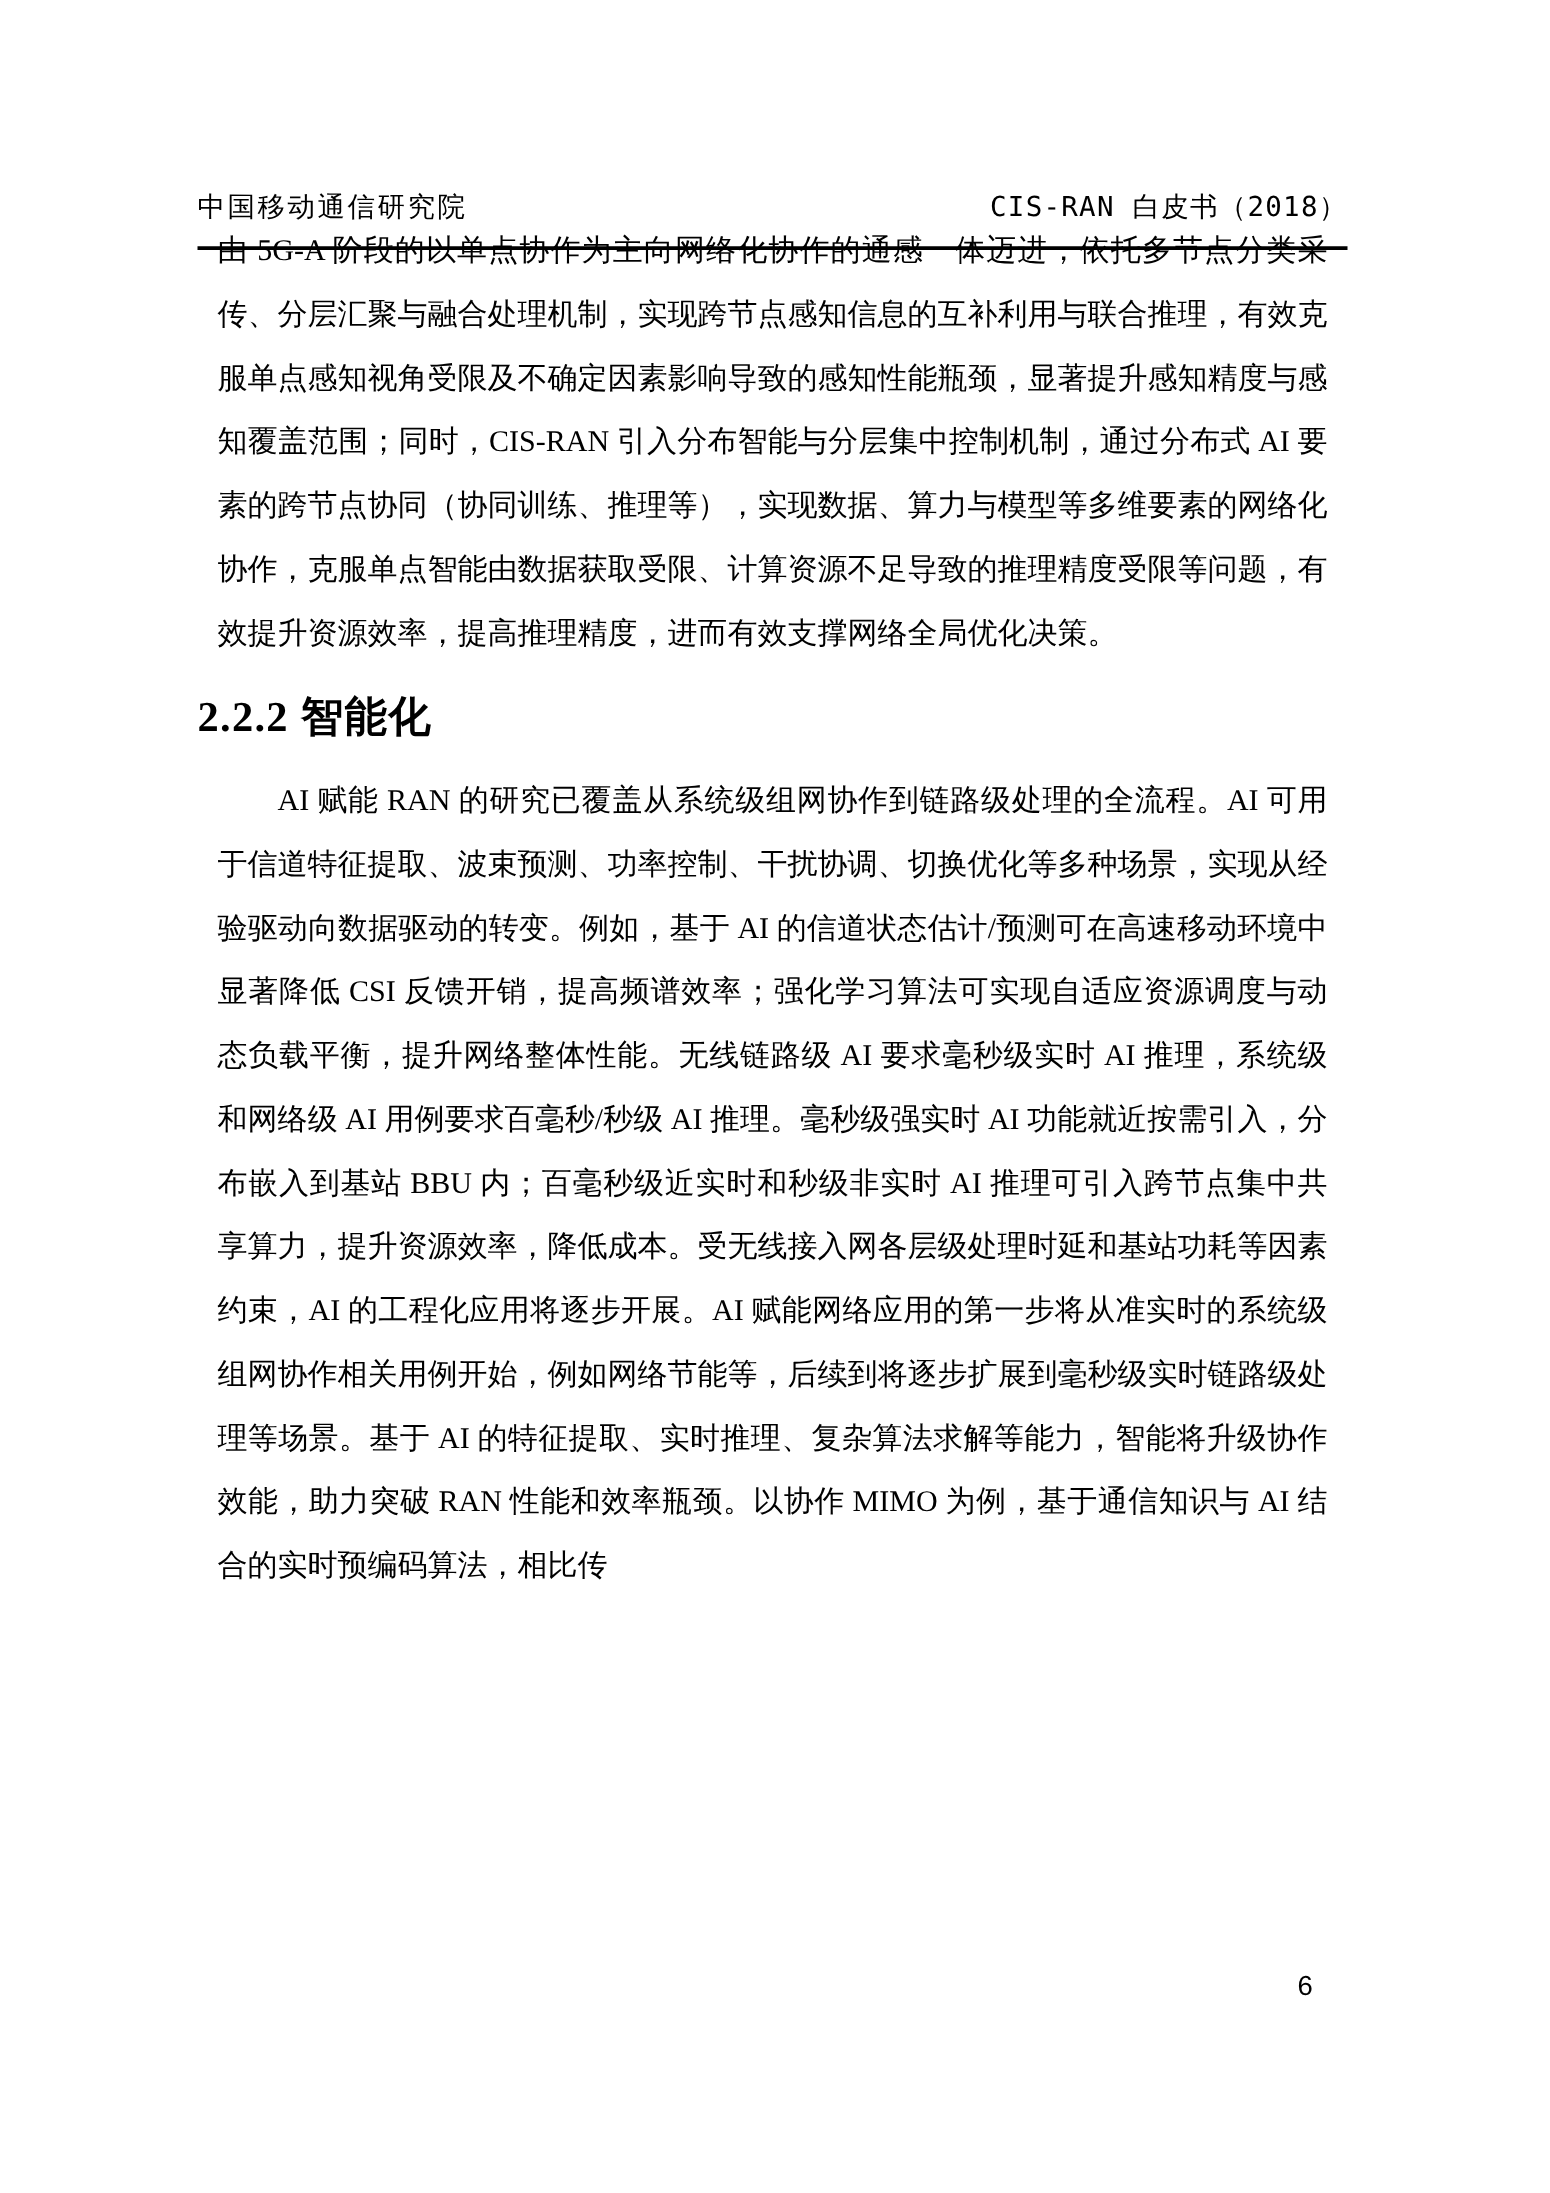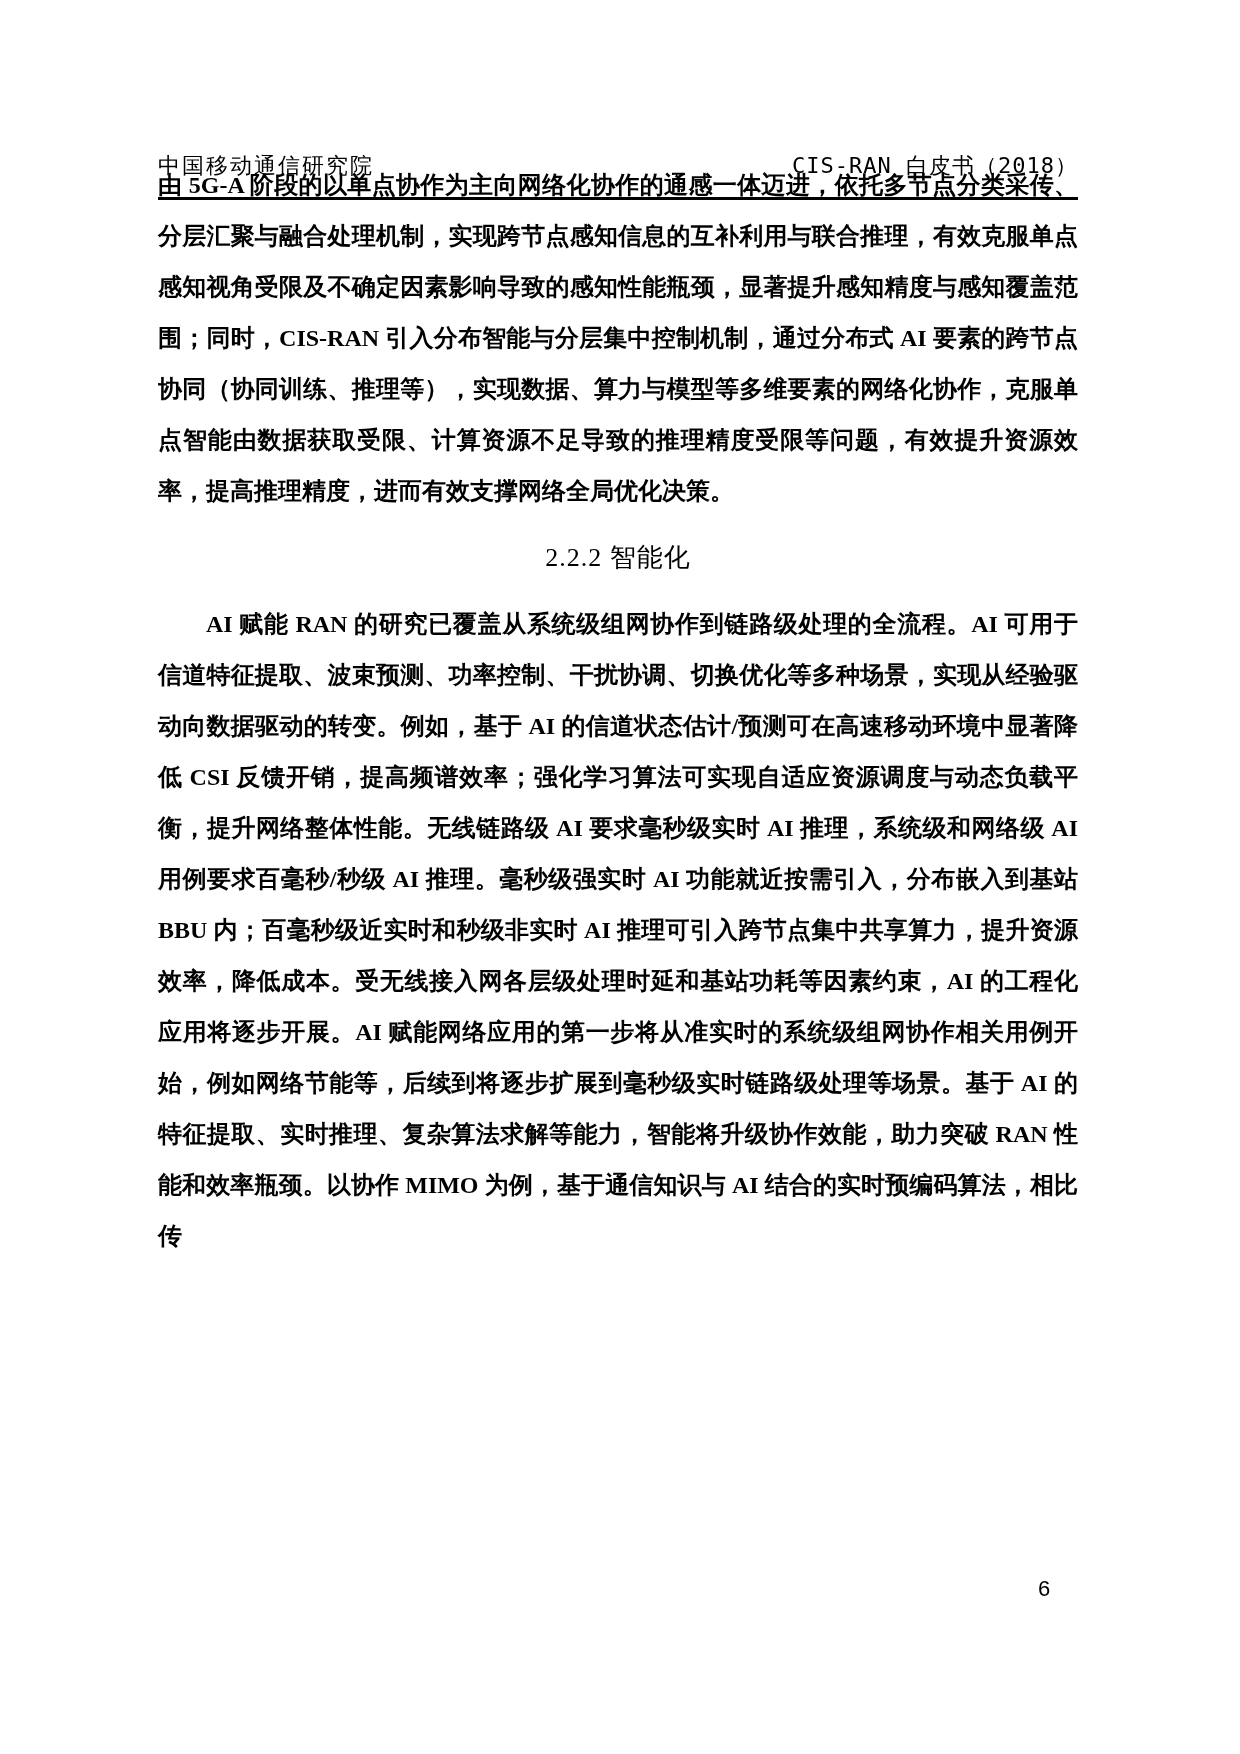--- a/index.html
+++ b/index.html
@@ -46,34 +46,33 @@
     position: absolute;
     left: 158px;
     top: 160px;
     width: 920px;
     font-size: 24px;
     line-height: 51px;
     text-align: justify;
     text-justify: inter-character;
   }
   .content p {
-    margin: 0;
+    margin: 16px;
     text-align: justify;
     text-align-last: left;
-    font-weight: bold;
   }
   .content p.indent {
     text-indent: 2em;
   }
   .section-heading {
     margin: 15px 0 16px 0;
-    font-size: 26px;
-    font-weight: normal;
+    font-size: 34px;
+    font-weight: bold;
     line-height: 51px;
-    text-align: center;
+    text-align: left;
     letter-spacing: 1px;
   }
   
   .page-number {
     position: absolute;
     left: 1038px;
     top: 1576px;
     font-size: 22px;
     font-family: "Liberation Sans", "DejaVu Sans", sans-serif;
   }

